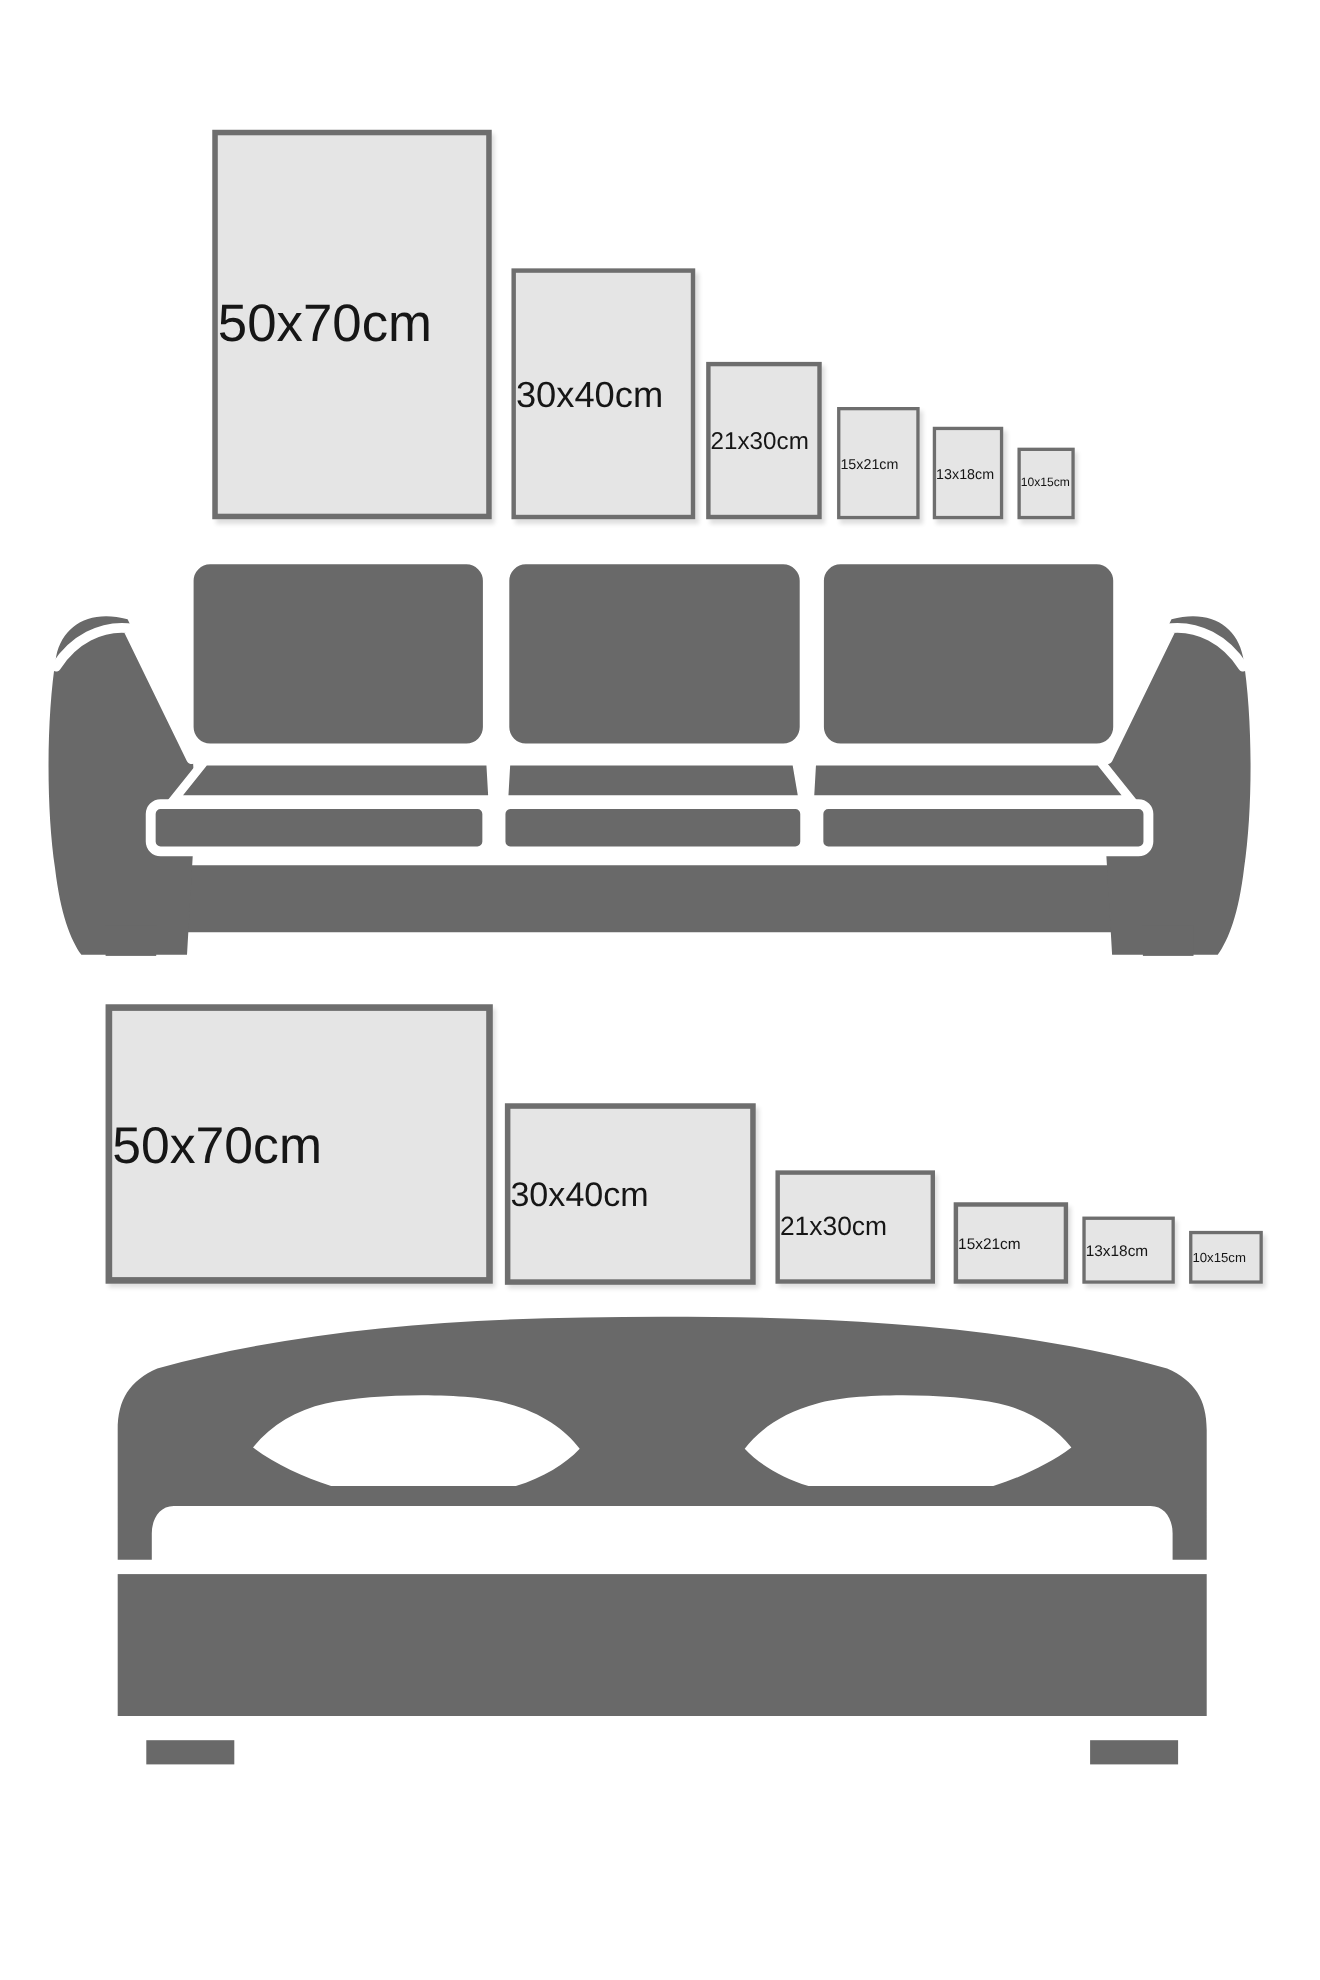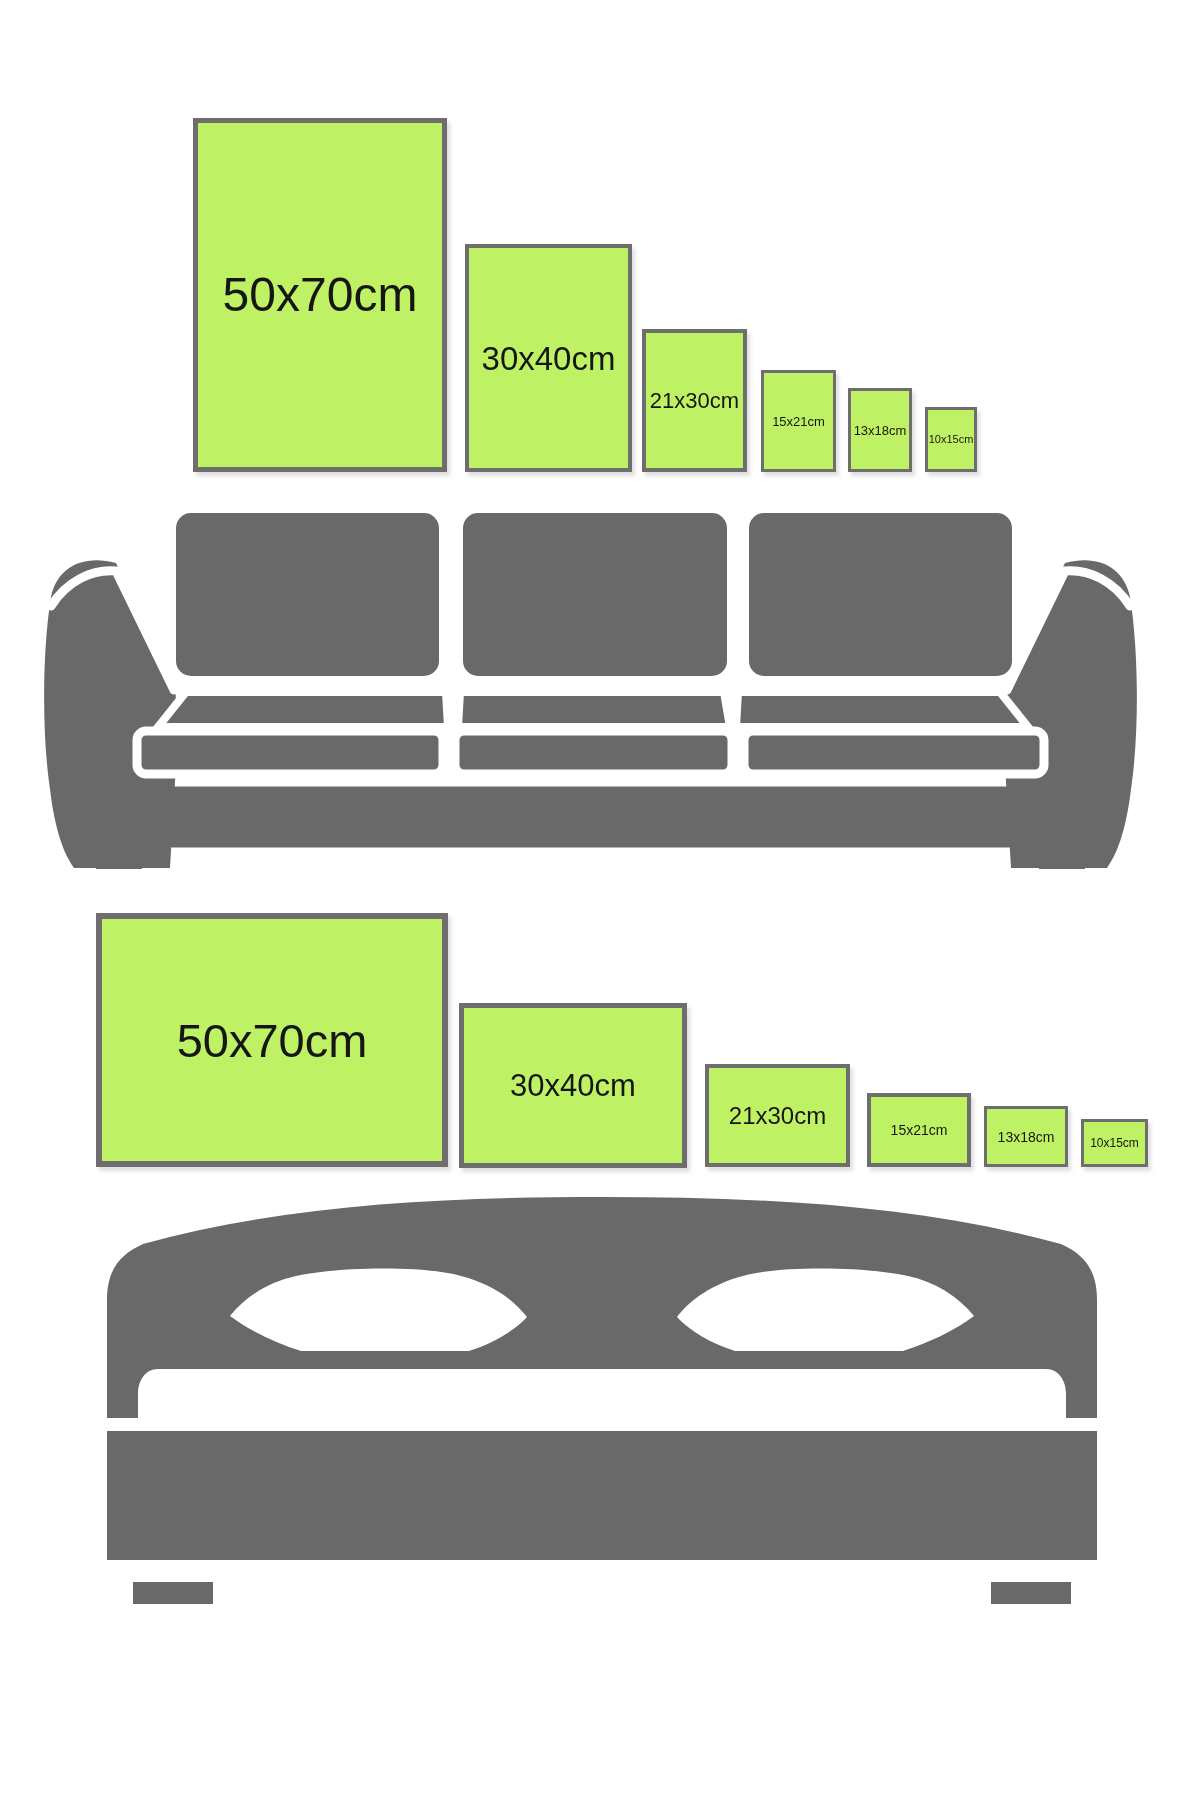--- a/index.html
+++ b/index.html
@@ -4,24 +4,24 @@
 <style>
   html,body{margin:0;padding:0;}
   body{
     width:1200px;height:1800px;position:relative;background:#ffffff;
     font-family:"Liberation Sans", sans-serif;overflow:hidden;
   }
   #stage{position:absolute;inset:0;}
 
   
   .frame{
-    position:absolute;box-sizing:border-box;background:#bef264;
+    position:absolute;box-sizing:border-box;background:#e5e5e5;
     border:4px solid #6e6e6e;
     box-shadow:3px 4px 4px rgba(0,0,0,0.13);
-    display:flex;align-items:center;justify-content:center;
+    display:flex;align-items:center;justify-content:flex-start;
   }
   .frame span{
     color:#161616;white-space:nowrap;line-height:1;
     font-family:"Liberation Sans", sans-serif;
   }
 
   
   #p1{left:193px;top:118px;width:254px;height:354px;border-width:5px;}
   #p1 span{font-size:48px;}
   #p2{left:465px;top:244px;width:167px;height:228px;border-width:4px;}

